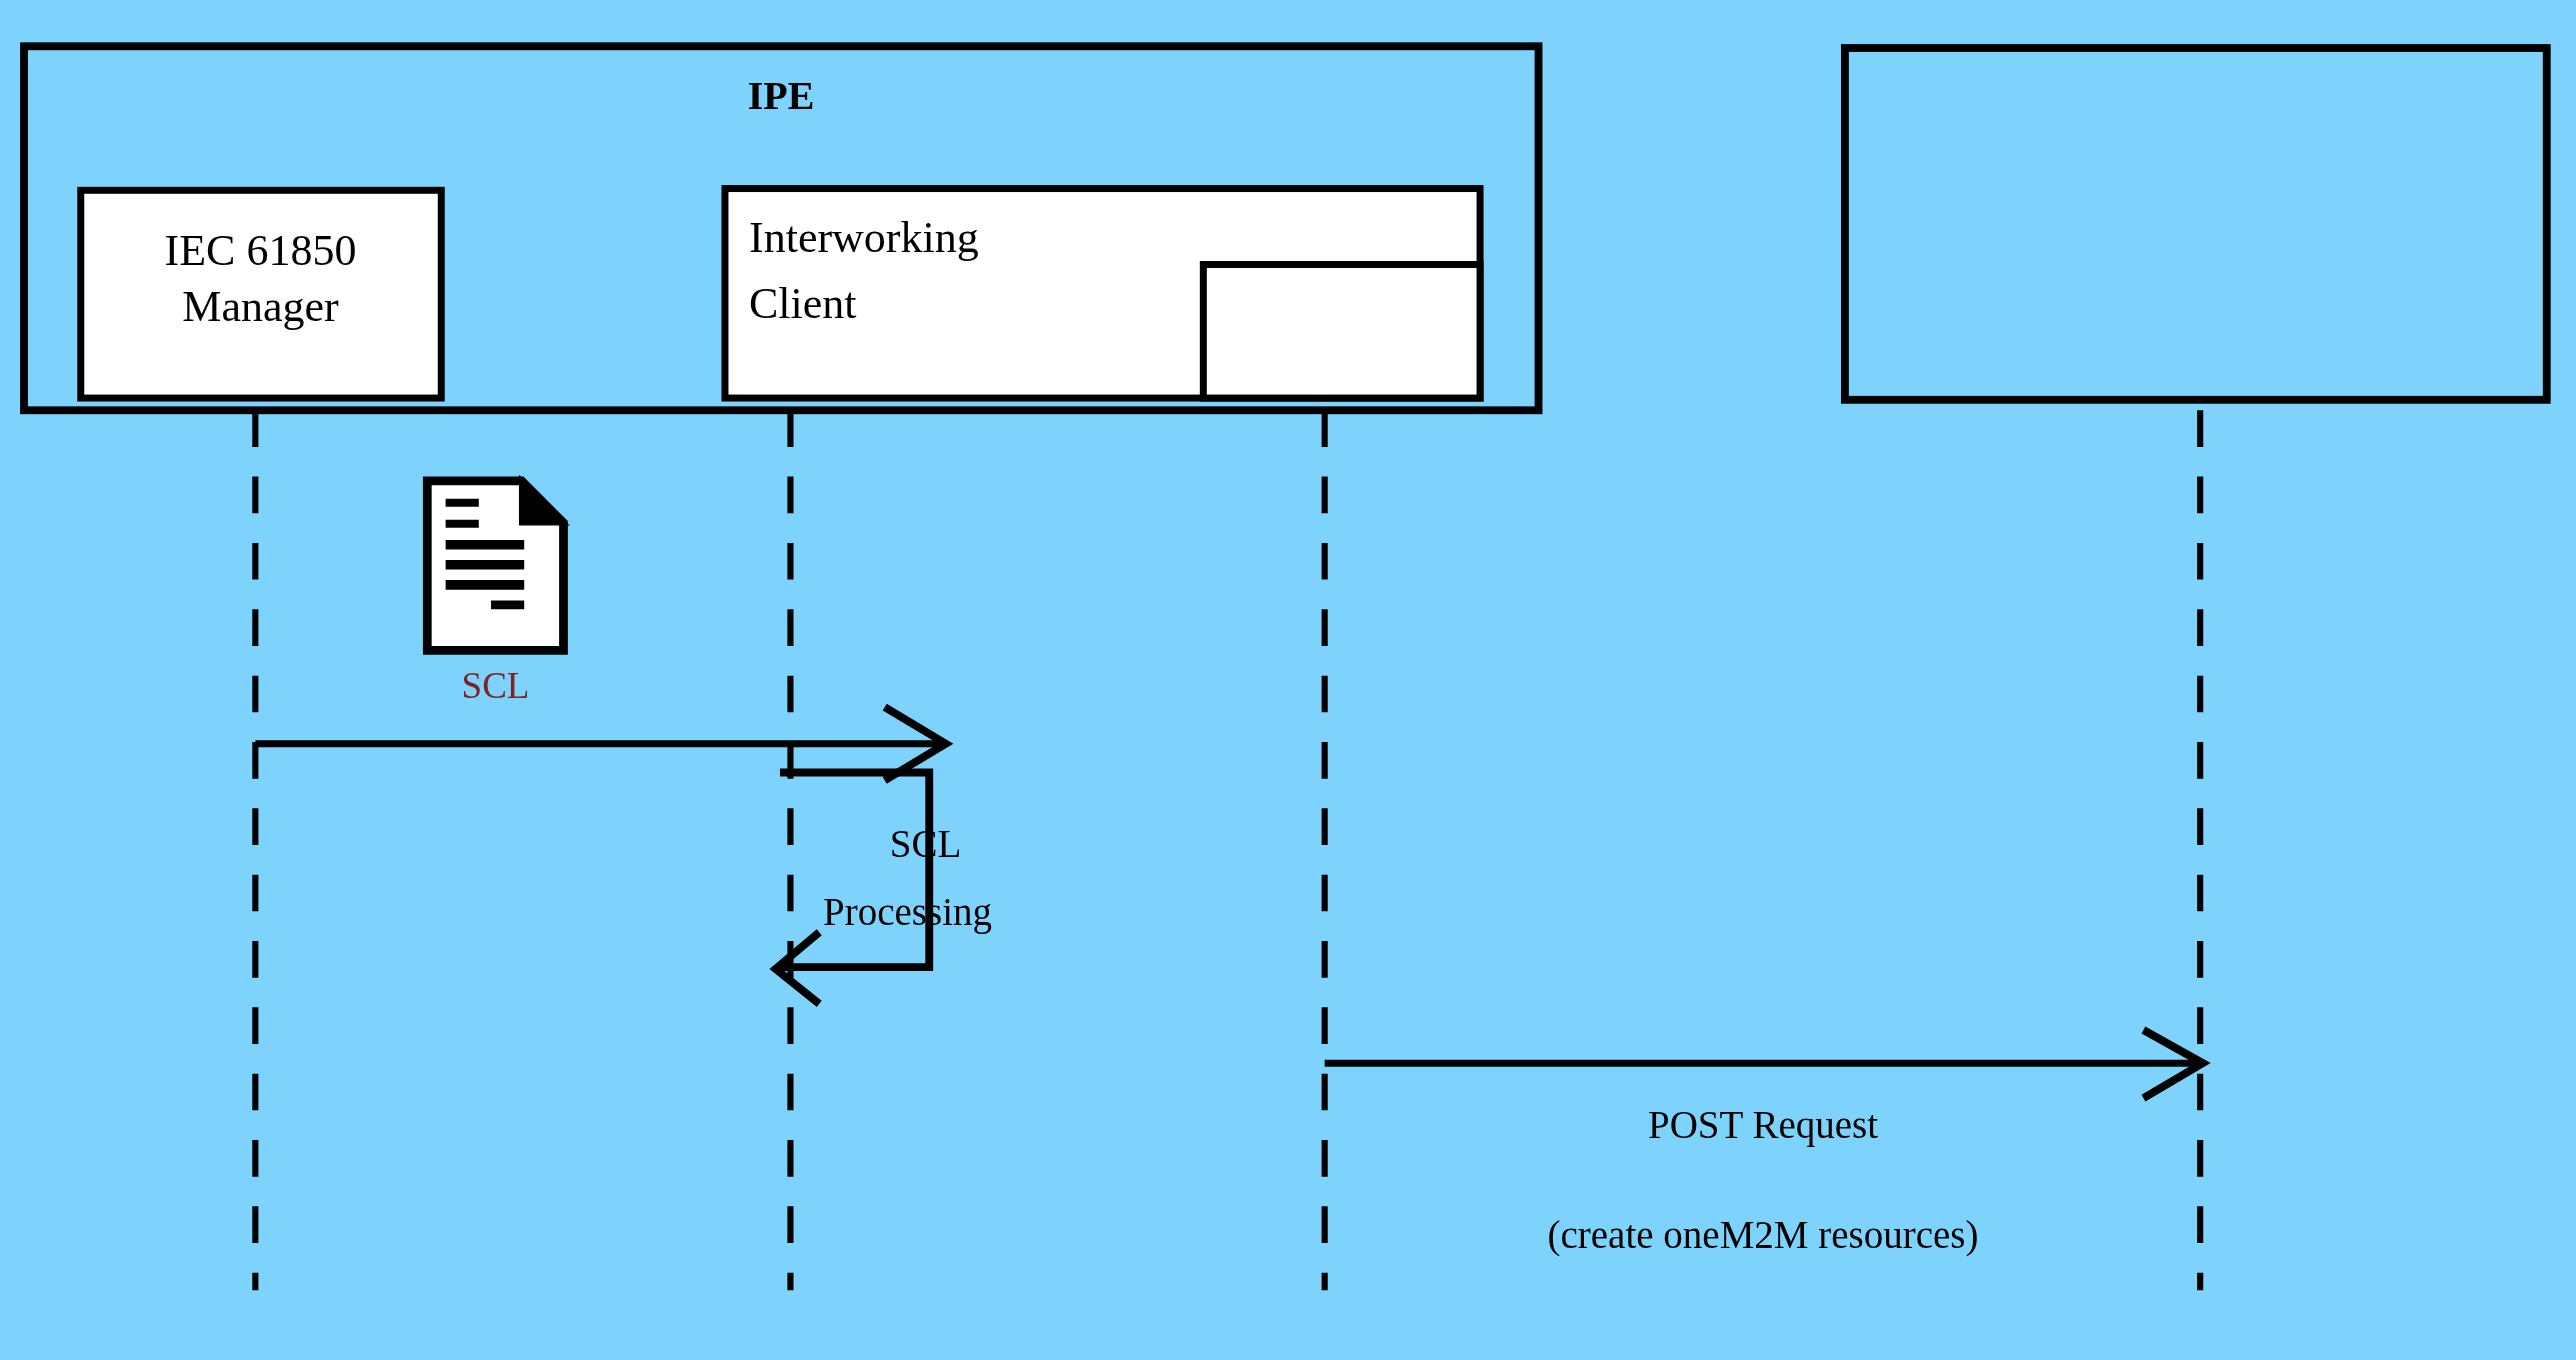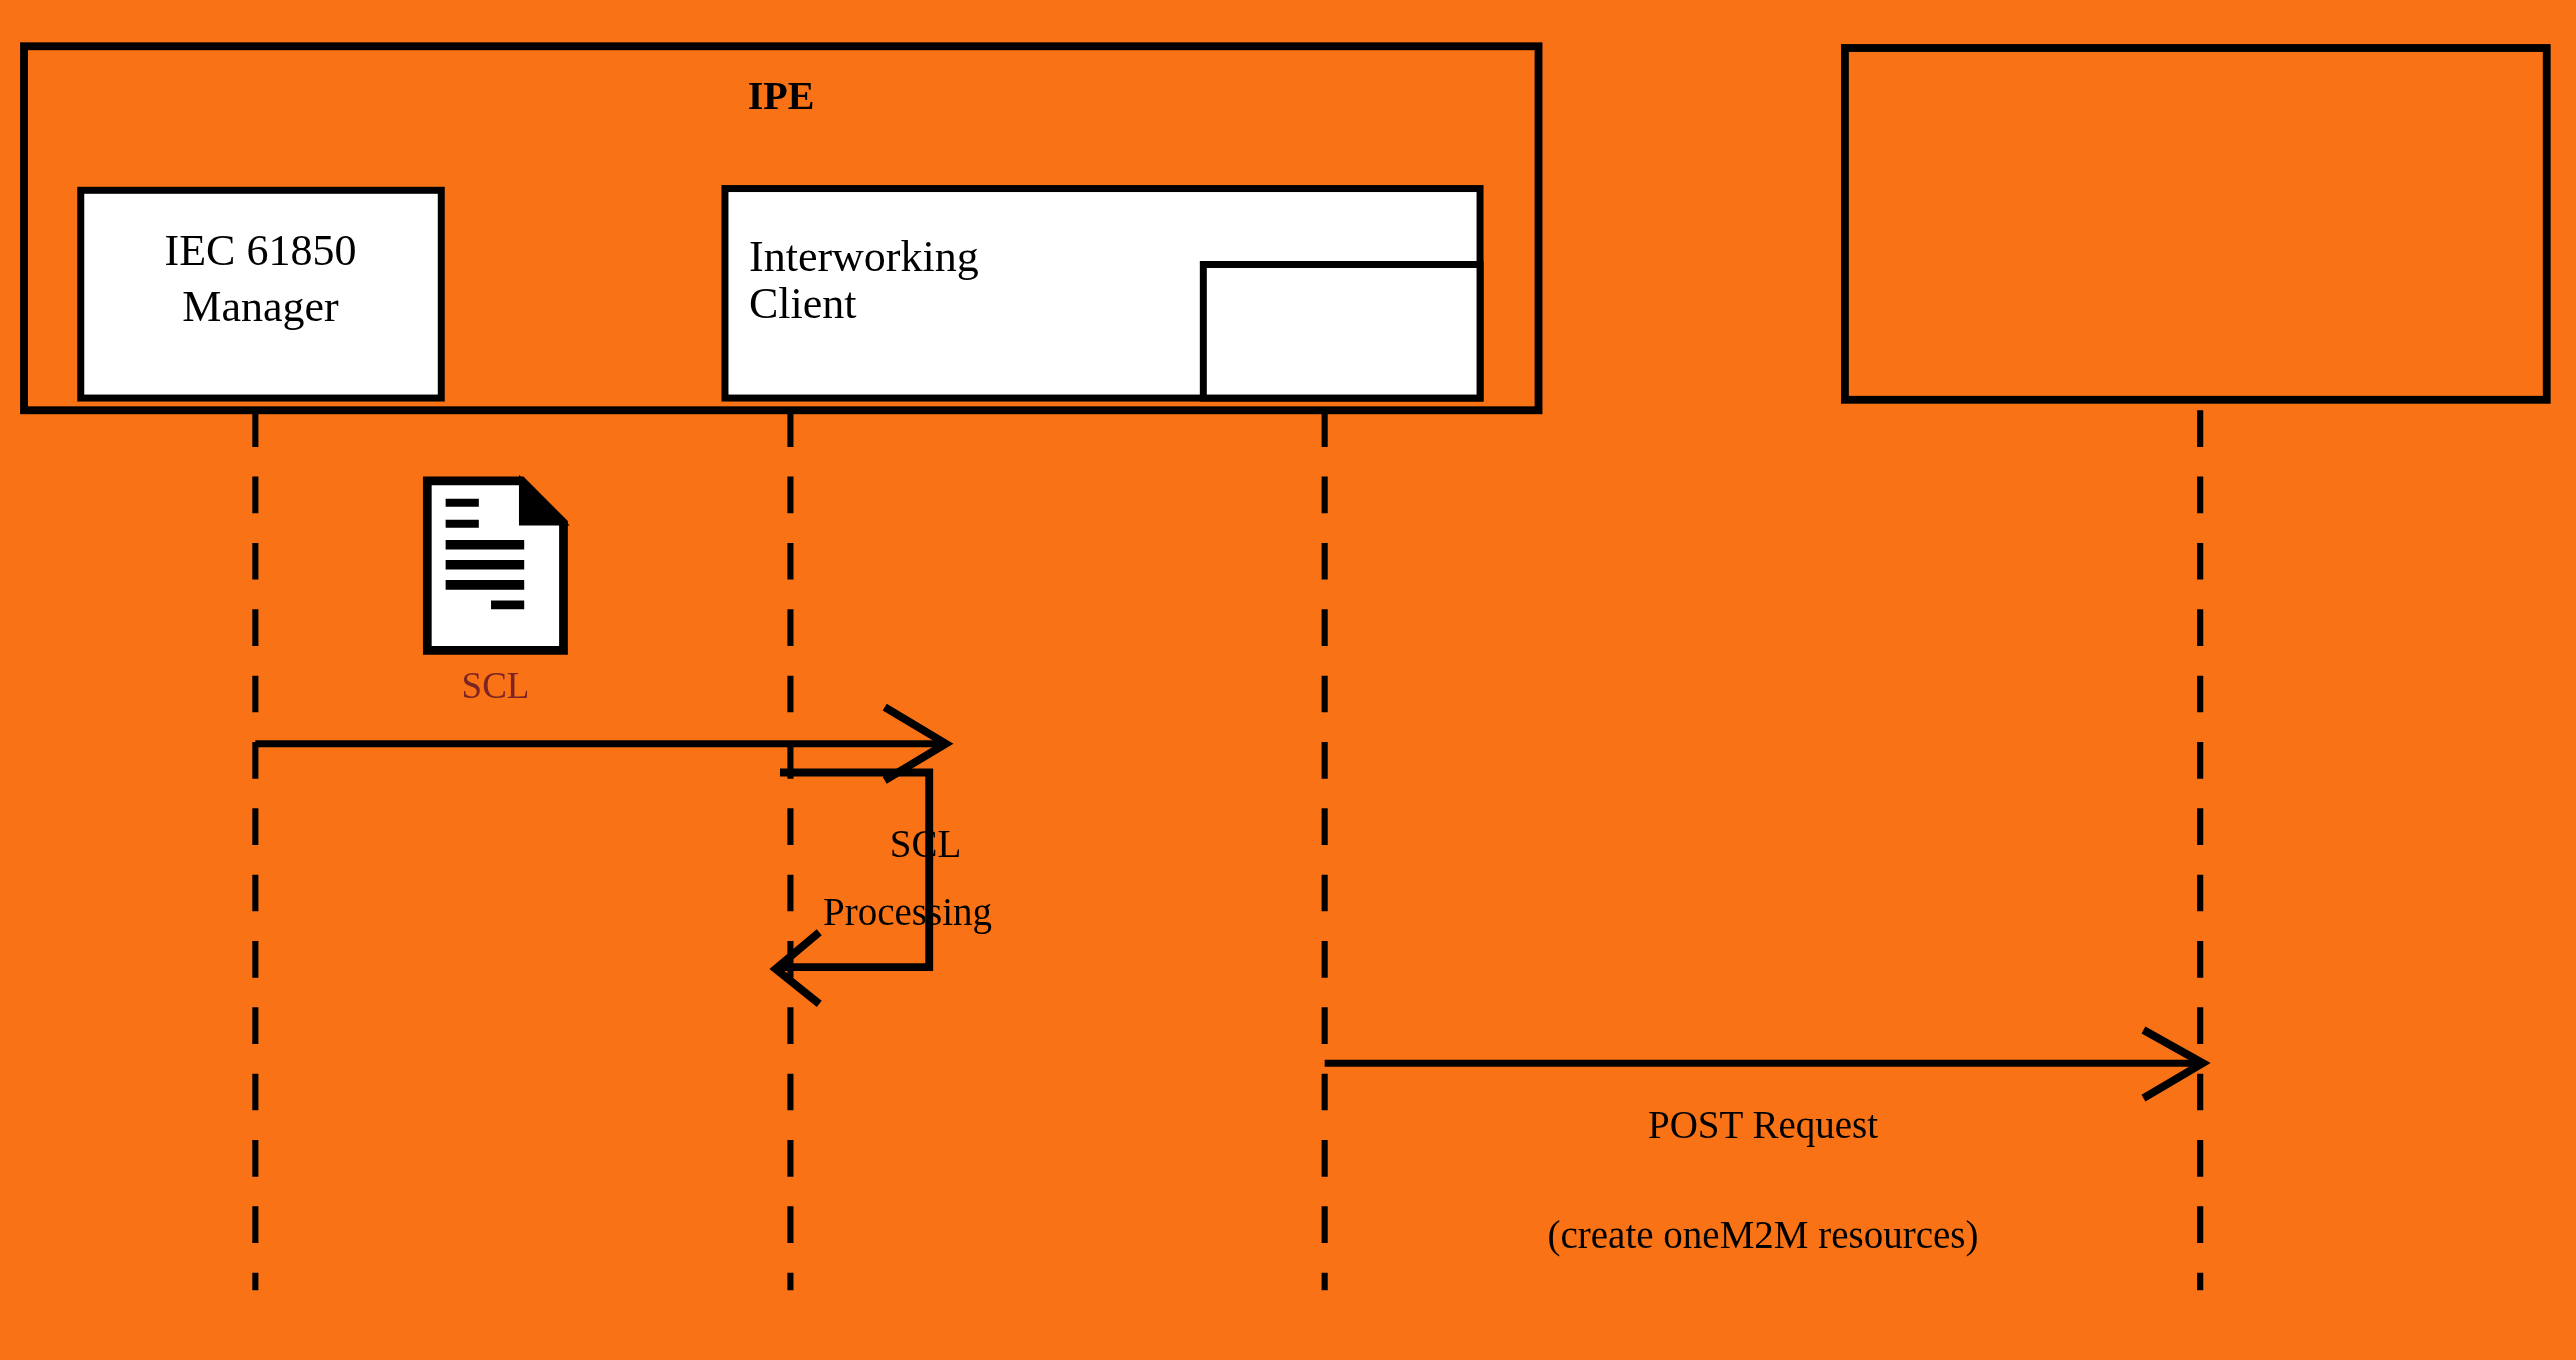--- a/index.html
+++ b/index.html
@@ -8,21 +8,21 @@
     padding: 0;
     background: #ffffff;
   }
   body {
     font-family: "Liberation Serif", "DejaVu Serif", serif;
   }
   #canvas {
     position: relative;
     width: 2576px;
     height: 1360px;
-    background: #f97316;
+    background: #7dd3fc;
     overflow: hidden;
   }
   svg.layer {
     position: absolute;
     left: 0;
     top: 0;
     width: 2576px;
     height: 1360px;
     pointer-events: none;
   }
@@ -121,21 +121,21 @@
 
   <div class="lbl lbl-bold box-title-ipe" style="left:23.6px; top:72px; width:1515px;">IPE</div>
 
 
   <div>
     <div class="lbl part-label-center" style="left:80px; top:225px; width:361px;">IEC 61850</div>
     <div class="lbl part-label-center" style="left:80px; top:281px; width:361px;">Manager</div>
   </div>
 
   <div>
-    <div class="lbl part-label" style="left:749px; top:231px; width:454px;">Interworking</div>
+    <div class="lbl part-label" style="left:749px; top:212px; width:454px;">Interworking</div>
     <div class="lbl part-label" style="left:749px; top:278px; width:454px;">Client</div>
   </div>
 
 
   <div class="lbl artifact-label" style="left:382px; top:664px; width:227px; color:#7B2424;">SCL</div>
 
   <div>
     <div class="lbl msg-label" style="left:786px; top:821px; width:279px;">SCL</div>
     <div class="lbl msg-label" style="left:768px; top:889px; width:279px;">Processing</div>
   </div>

